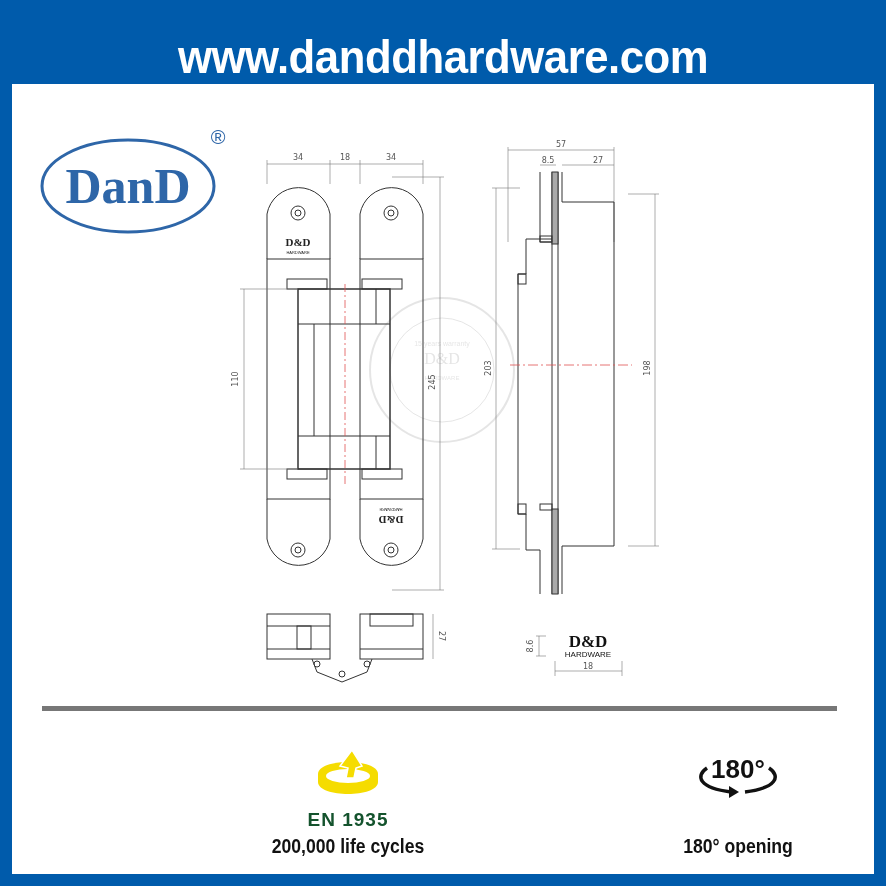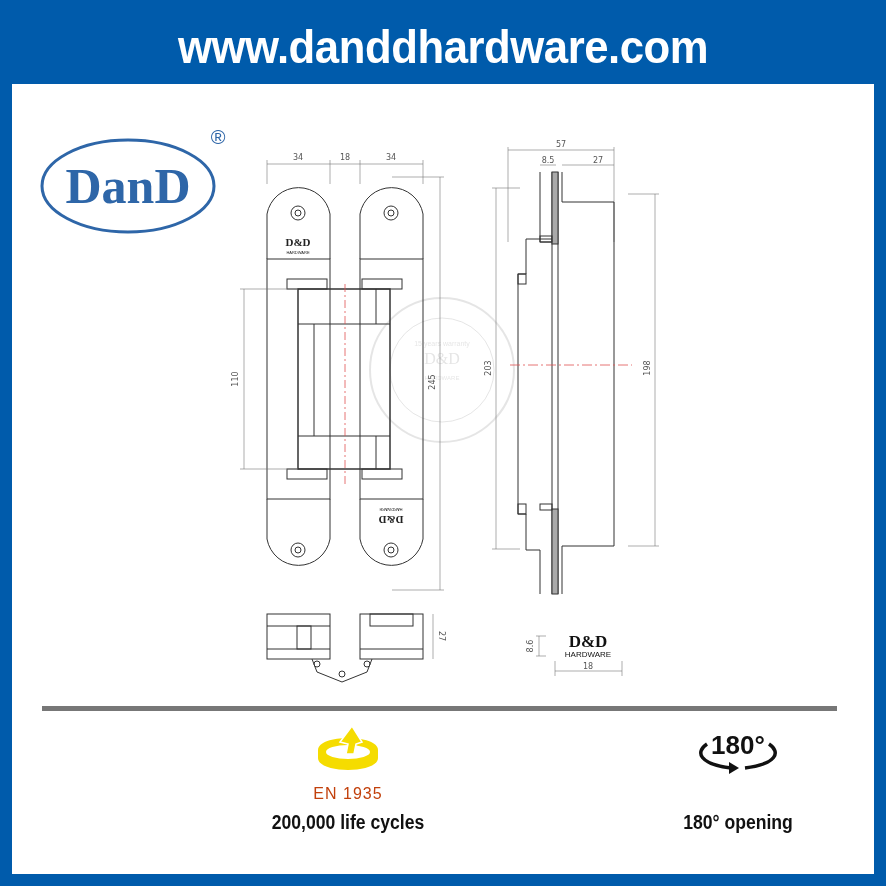--- a/index.html
+++ b/index.html
@@ -1,25 +1,25 @@
 <!DOCTYPE html>
 <html><head>
 <meta charset="utf-8">
 <style>
   html,body{margin:0;padding:0;}
   body{width:886px;height:886px;background:#005bab;position:relative;overflow:hidden;font-family:"Liberation Sans",sans-serif;}
-  .header{position:absolute;left:0;top:0;width:886px;height:84px;display:flex;align-items:center;justify-content:center;}
+  .header{position:absolute;left:0;top:0;width:886px;height:84px;display:flex;align-items:flex-end;justify-content:center;}
   .header-title{color:#fff;font-family:"Liberation Sans",sans-serif;font-weight:bold;font-size:47px;letter-spacing:-0.5px;transform:scaleX(0.93);margin-top:8px;}
   .panel{position:absolute;left:12px;top:84px;width:862px;height:790px;background:#fff;}
   .logo{position:absolute;left:26px;top:44px;width:192px;height:110px;}
   .drawing{position:absolute;left:0;top:0;width:862px;height:640px;}
   .divider{position:absolute;left:30px;top:622px;width:795px;height:5px;background:#777;}
-  .feature{position:absolute;top:620px;width:200px;text-align:center;}
+  .feature{position:absolute;top:644px;width:200px;text-align:center;}
   .feature-icon{height:95px;display:flex;align-items:center;justify-content:center;}
-  .feature-sub{font-family:"Liberation Sans",sans-serif;font-weight:normal;font-size:16px;color:#c2410c;margin-top:-14px;height:26px;letter-spacing:1px;}
+  .feature-sub{font-family:"Liberation Sans",sans-serif;font-weight:bold;font-size:19px;color:#14532d;margin-top:-14px;height:26px;letter-spacing:1px;}
   .feature-label{font-family:"Liberation Sans",sans-serif;font-weight:bold;font-size:20px;color:#111;transform:scaleX(0.88);white-space:nowrap;}
   .dim{font-family:"DejaVu Sans",sans-serif;font-size:8px;fill:#555;}
 </style>
 </head>
 <body>
 
 <div class="header">
   <span class="header-title">www.danddhardware.com</span>
 </div>
 

